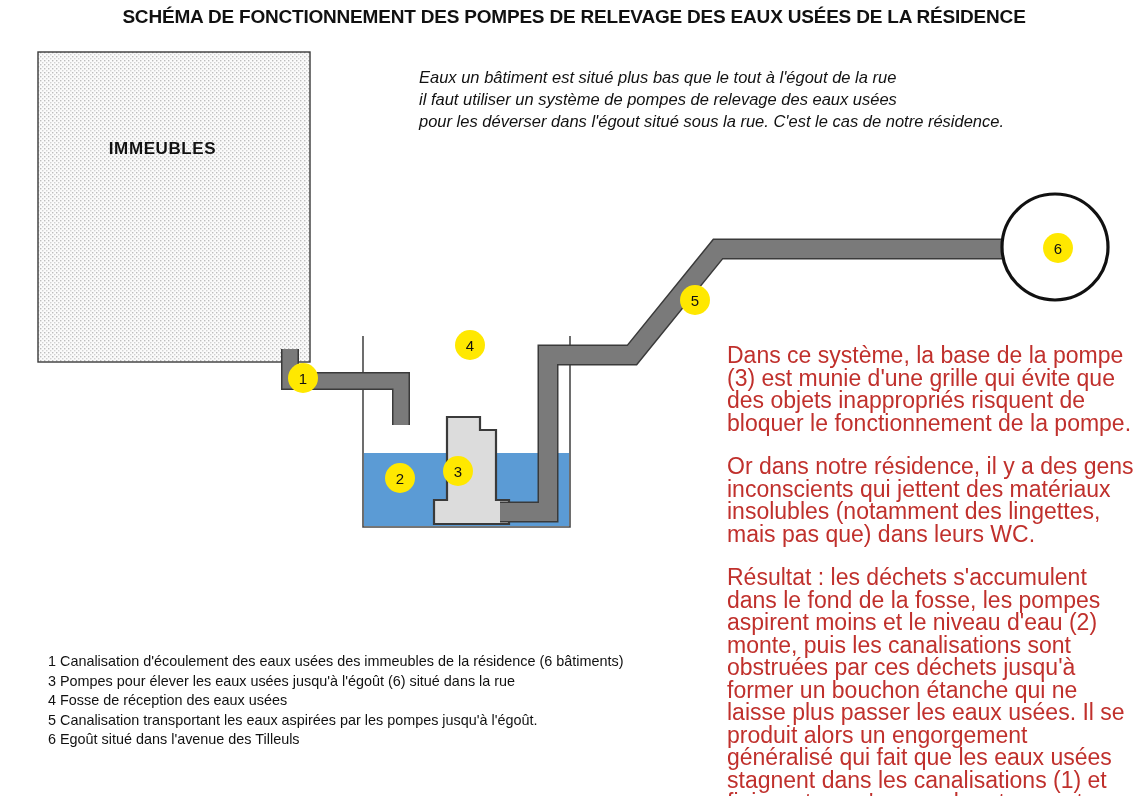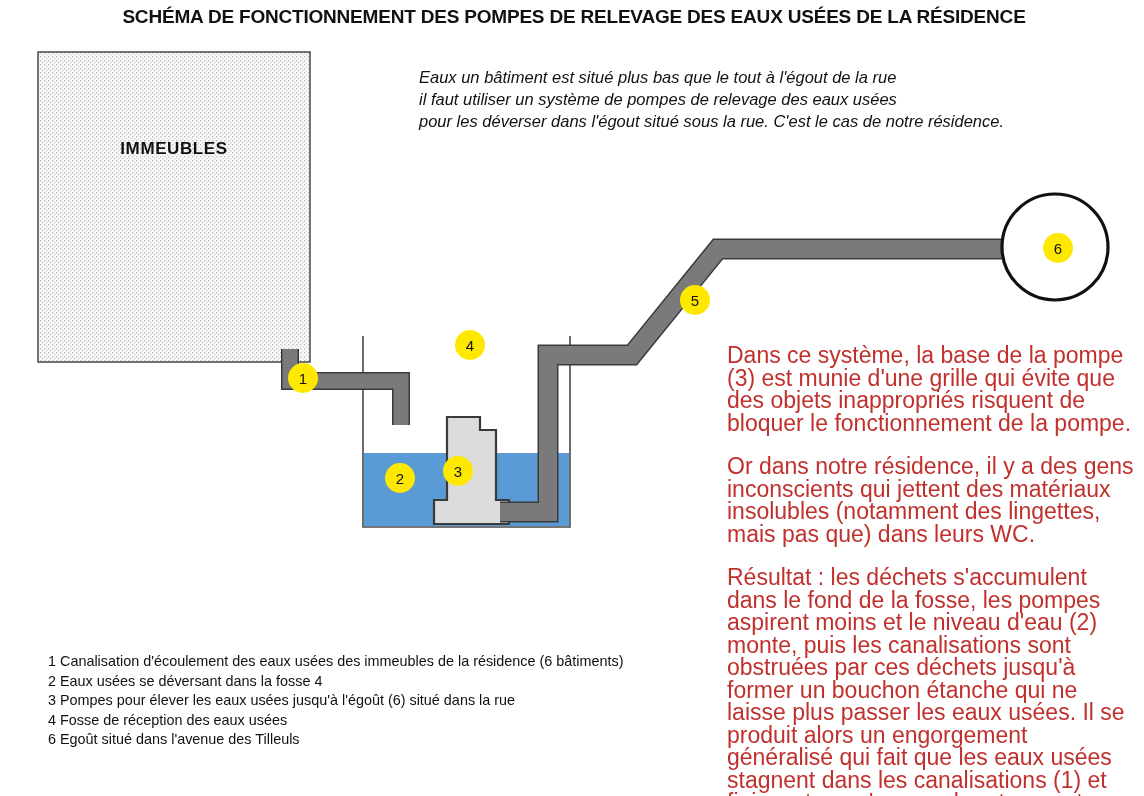--- a/index.html
+++ b/index.html
@@ -49,21 +49,21 @@
     top: 0;
     width: 1144px;
     height: 796px;
     pointer-events: none;
   }
 
   #buildings-label {
     position: absolute;
     left: 38px;
     top: 139px;
-    width: 272px;
+    width: 249px;
     text-align: center;
     font-weight: bold;
     font-size: 17px;
     letter-spacing: 0.6px;
     color: #111111;
   }
 
   .marker {
     position: absolute;
     width: 30px;
@@ -157,23 +157,23 @@
 
 <div class="marker" style="left:288px; top:363px;">1</div>
 <div class="marker" style="left:385px; top:463px;">2</div>
 <div class="marker" style="left:443px; top:456px;">3</div>
 <div class="marker" style="left:455px; top:330px;">4</div>
 <div class="marker" style="left:680px; top:285px;">5</div>
 <div class="marker" style="left:1043px; top:233px;">6</div>
 
 <div id="legend">
   <div>1 Canalisation d'écoulement des eaux usées des immeubles de la résidence (6 bâtiments)</div>
-  <div>2 Eaux usées se déversant dans la fosse 4</div>
   <div>3 Pompes pour élever les eaux usées jusqu'à l'égoût (6) situé dans la rue</div>
   <div>4 Fosse de réception des eaux usées</div>
+  <div>5 Canalisation transportant les eaux aspirées par les pompes jusqu'à l'égoût.</div>
   <div>6 Egoût situé dans l'avenue des Tilleuls</div>
 </div>
 
 <div id="notes">
   <div class="note-para">Dans ce système, la base de la pompe (3) est munie d'une grille qui évite que des objets inappropriés risquent de bloquer le fonctionnement de la pompe.</div>
   <div class="note-para">Or dans notre résidence, il y a des gens inconscients qui jettent des matériaux insolubles (notamment des lingettes, mais pas que) dans leurs WC.</div>
   <div class="note-para">Résultat : les déchets s'accumulent dans le fond de la fosse, les pompes aspirent moins et le niveau d'eau (2) monte, puis les canalisations sont obstruées par ces déchets jusqu'à former un bouchon étanche qui ne laisse plus passer les eaux usées. Il se produit alors un engorgement généralisé qui fait que les eaux usées stagnent dans les canalisations (1) et finissent par s'accumuler et remonter jusque dans les étages…</div>
 </div>
 
 </body></html>

